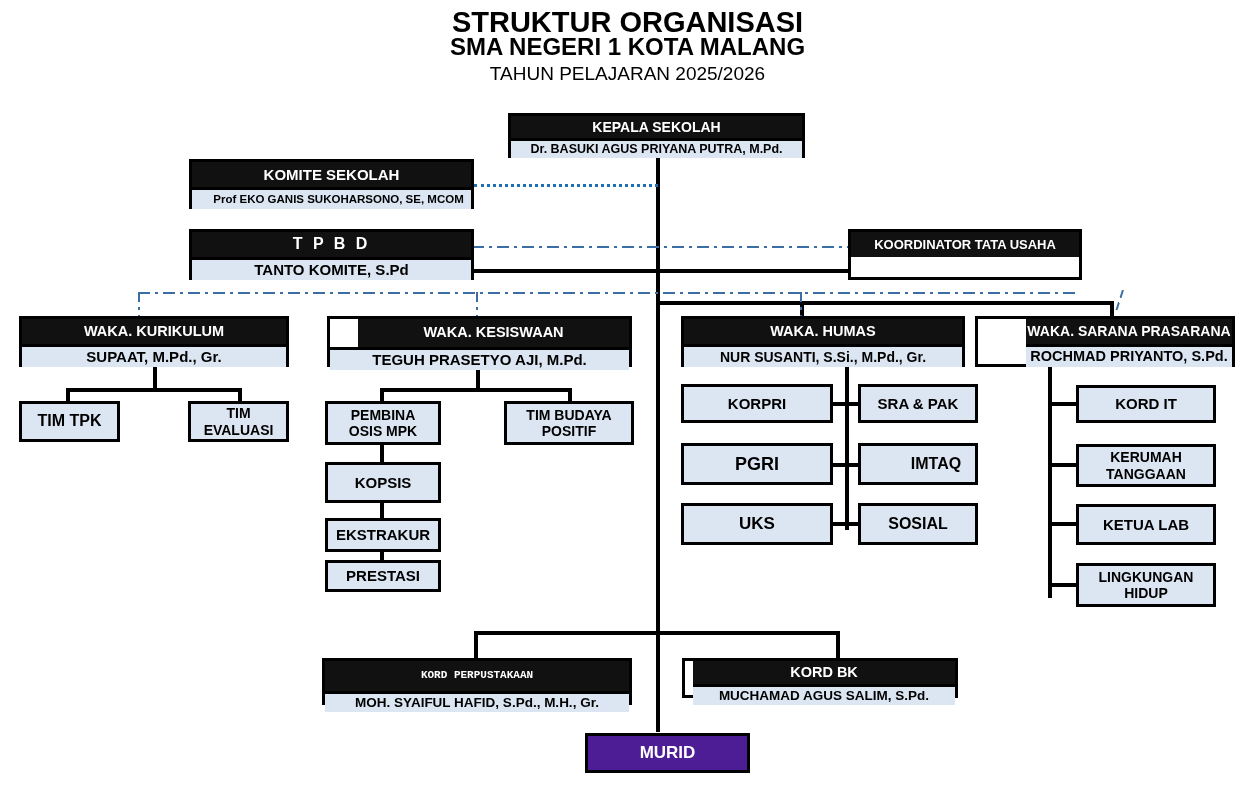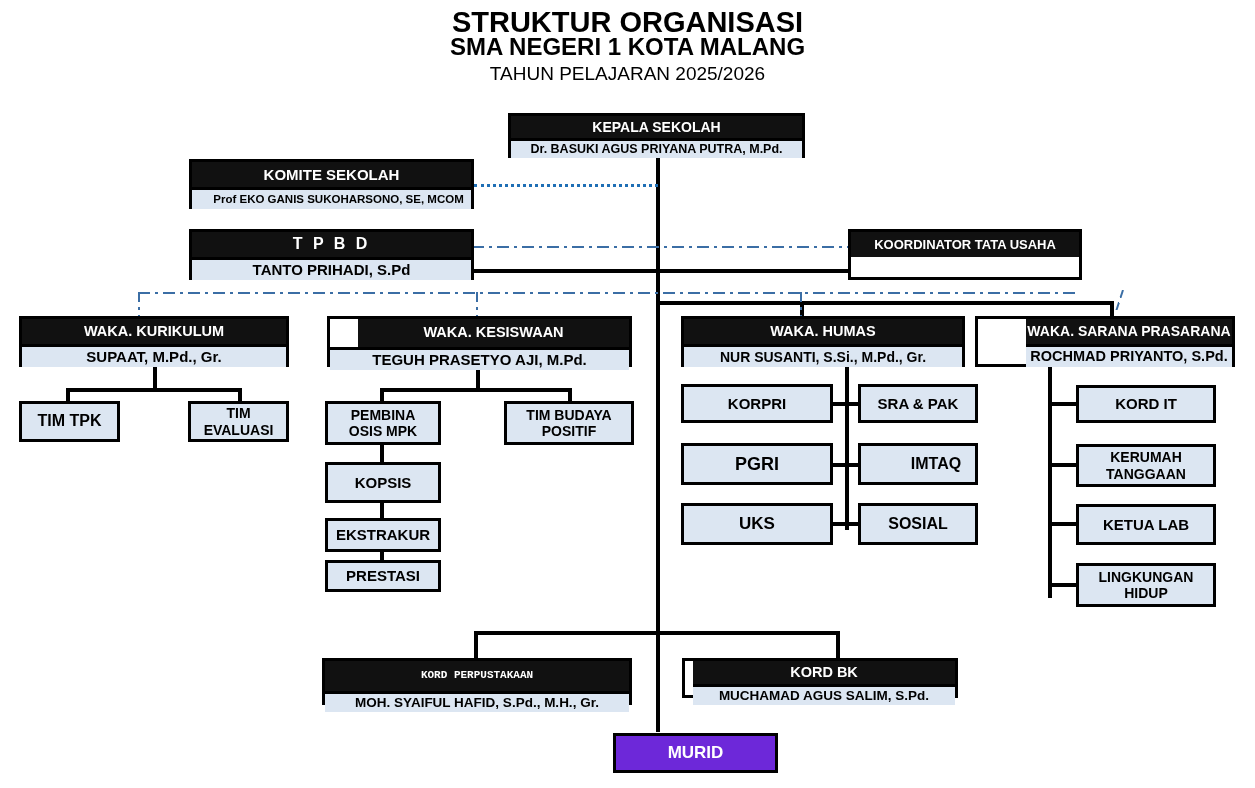--- a/index.html
+++ b/index.html
@@ -46,21 +46,21 @@
   
   .leaf {
     position: absolute;
     border: 3px solid #000000;
     background: #dce6f2; color: #000000;
     font-weight: bold; text-align: center;
     display: flex; align-items: center; justify-content: center;
     line-height: 1.15;
     z-index: 5;
   }
-  .leaf.blue { background: #6d28d9; color: #ffffff; margin-left: 28px; }
+  .leaf.blue { background: #4c1d95; color: #ffffff; }
 
   
   .ln { position: absolute; background: #000000; z-index: 1; }
   .ln.h { height: 4px; }
   .ln.v { width: 4px; }
 
   .dotln { position: absolute; z-index: 2; }
   .dotln.h-dotted {
     height: 0; border-top: 3px dotted #1f6fb5;
   }
@@ -145,21 +145,21 @@
     <div class="bdy" style="height:20px; font-size:12.5px;">Dr. BASUKI AGUS PRIYANA PUTRA, M.Pd.</div>
   </div>
 
   <div class="node" style="left:189px; top:159px; width:285px; height:50px;">
     <div class="hdr" style="height:25px; font-size:15px;">KOMITE SEKOLAH</div>
     <div class="bdy" style="height:22px; font-size:11.5px;padding-left:14px;">Prof EKO GANIS SUKOHARSONO, SE, MCOM</div>
   </div>
 
   <div class="node" style="left:189px; top:229px; width:285px; height:51px;">
     <div class="hdr" style="height:25px; font-size:16px; letter-spacing:3px;">T P B D</div>
-    <div class="bdy" style="height:23px; font-size:15px;">TANTO PRIHADI, S.Pd</div>
+    <div class="bdy" style="height:23px; font-size:15px;">TANTO KOMITE, S.Pd</div>
   </div>
 
   <div class="node" style="left:848px; top:229px; width:234px; height:51px;">
     <div class="hdr" style="height:25px; font-size:13px;">KOORDINATOR TATA USAHA</div>
   </div>
 
   <div class="node" style="left:19px; top:316px; width:270px; height:51px;">
     <div class="hdr" style="height:25px; font-size:14.5px;">WAKA. KURIKULUM</div>
     <div class="bdy" style="height:23px; font-size:15px;">SUPAAT, M.Pd., Gr.</div>
   </div>

